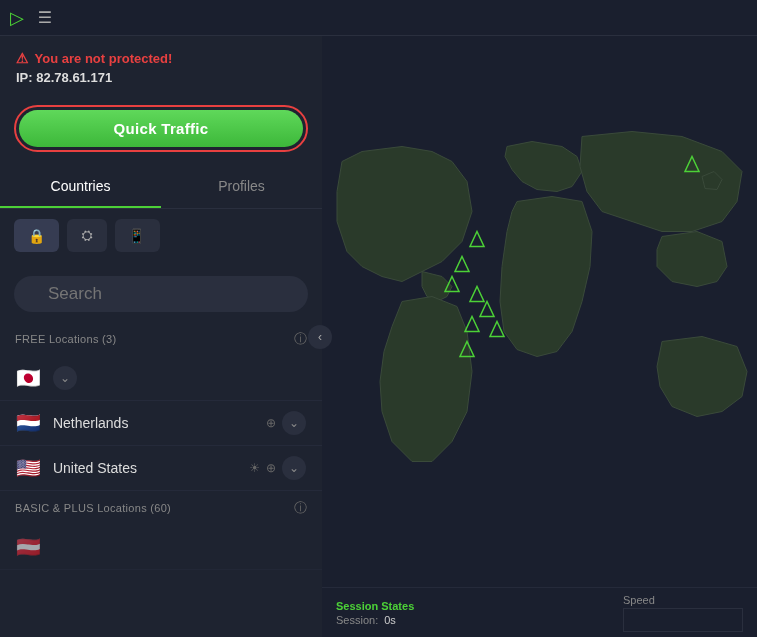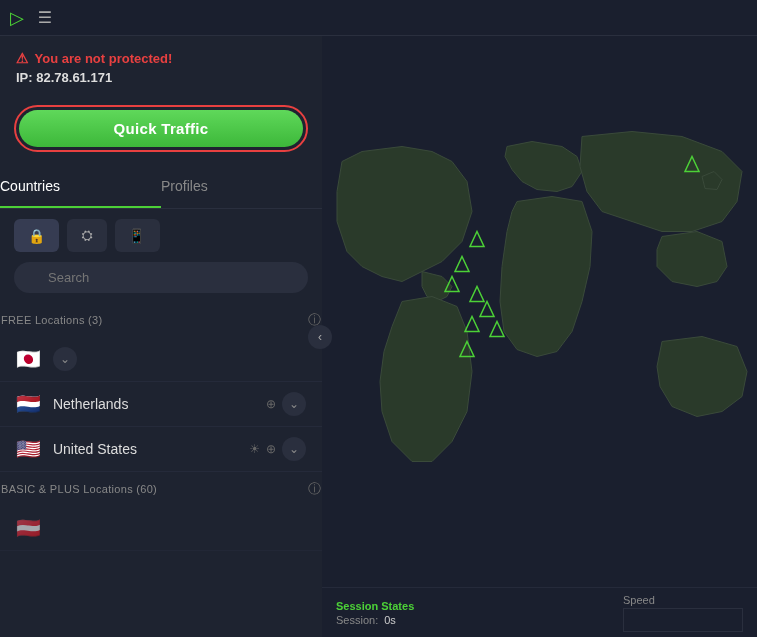--- a/index.html
+++ b/index.html
@@ -104,21 +104,21 @@
 
     
     .tabs {
       display: flex;
       background: #1e2330;
       border-bottom: 1px solid #2a2f3e;
     }
     .tab {
       flex: 1;
       padding: 12px 0;
-      text-align: left;
+      text-align: center;
       font-size: 14px;
       cursor: pointer;
       color: #888;
       border-bottom: 2px solid transparent;
     }
     .tab.active {
       color: #fff;
       border-bottom: 2px solid #4cd137;
     }
 
@@ -150,24 +150,25 @@
     .search-container {
       padding: 0 14px 10px 14px;
       background: #1e2330;
     }
     .search-box {
       background: #2a2f3e;
       border: none;
       border-radius: 20px;
       padding: 8px 14px 8px 34px;
       color: #ccc;
-      font-size: 13px;
+      font-size: 17px;
       width: 100%;
       outline: none;
       position: relative;
+      margin-top: 14px;
     }
     .search-wrapper {
       position: relative;
     }
     .search-icon-inner {
       position: absolute;
       left: 11px;
       top: 50%;
       transform: translateY(-50%);
       color: #888;
@@ -189,21 +190,21 @@
     }
     .location-list::-webkit-scrollbar-thumb {
       background: #444;
       border-radius: 2px;
     }
 
     .section-header {
       display: flex;
       justify-content: space-between;
       align-items: center;
-      padding: 8px 1px;
+      padding: 8px 15px;
       gap: 19px;
     }
     .section-label {
       font-size: 11px;
       color: #888;
       letter-spacing: 0.3px;
     }
     .info-icon {
       color: #666;
       font-size: 13px;

